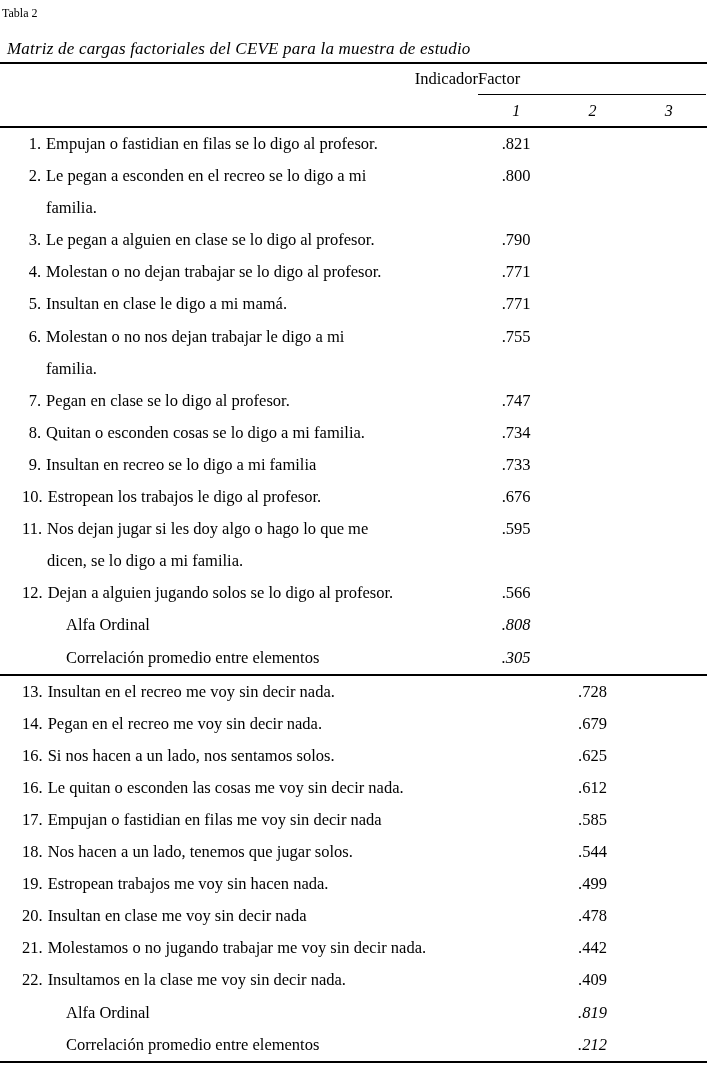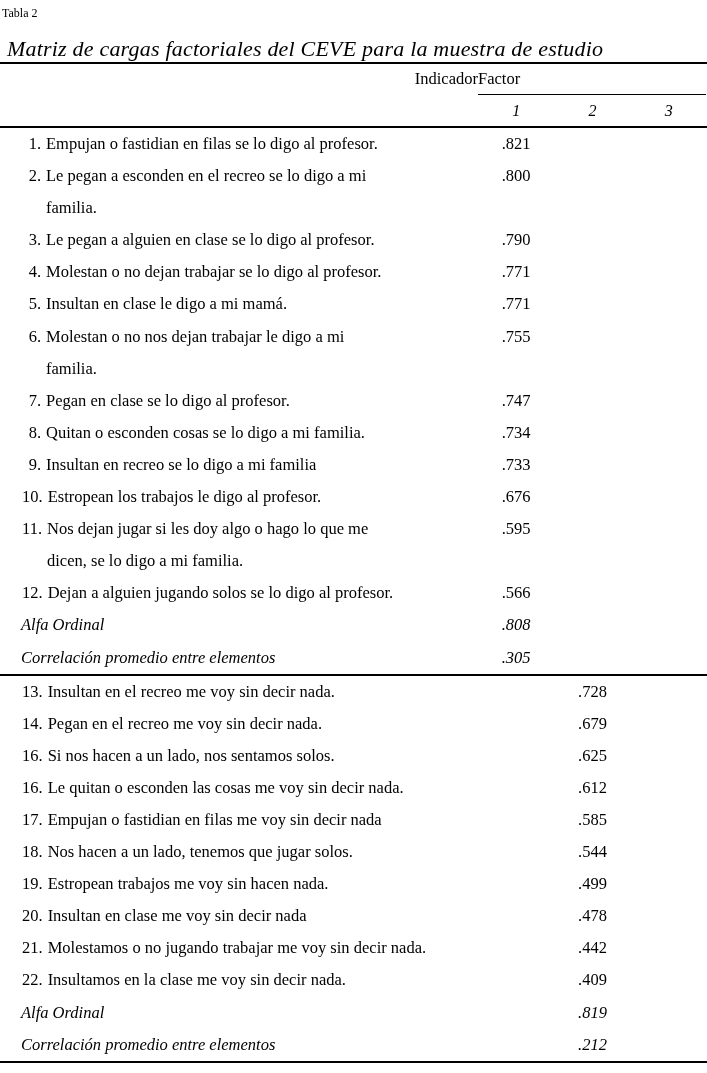--- a/index.html
+++ b/index.html
@@ -2,39 +2,39 @@
 <html><head>
 <meta charset="utf-8">
 <style>
   html,body{margin:0;padding:0}
   body{
     width:707px;height:1073px;background:#fff;color:#000;
     font-family:"Liberation Serif","DejaVu Serif",serif;
     overflow:hidden;position:relative;
   }
   .title{margin:3px 0 0 2px;font-size:12px;line-height:21px}
-  .caption{font-style:italic;margin:13px 0 0 7px;font-size:22px;line-height:24px;letter-spacing:.2px}
+  .caption{font-style:italic;margin:13px 0 0 7px;font-size:17px;line-height:24px;letter-spacing:.2px}
   .table{margin-top:1px;border-top:2px solid #000;border-bottom:2px solid #000}
   .hrow1{display:flex;height:30px;align-items:center;font-size:16.5px}
   .h-ind{width:478px;text-align:right}
   .h-factor{width:229px;text-align:left}
   .h-subrule{margin-left:478px;width:228px;height:0;border-top:1px solid #000}
   .hrow2{display:flex;height:31px;align-items:center;border-bottom:2px solid #000;font-size:16px;font-style:italic}
   .h-spacer{width:478px}
   .h-nums{display:flex;width:229px}
   .h-num{flex:1;text-align:center}
   .tbody{font-size:16.5px;line-height:32.1px}
   .row{display:flex;align-items:flex-start}
   .cell-ind{width:478px;box-sizing:border-box;padding-left:22px;display:flex}
   .num{flex:0 0 19px;text-align:right;margin-right:5px}
   .txt{flex:1;min-width:0}
   .line{white-space:nowrap}
   .vals{display:flex;width:229px}
   .cell-val{flex:1;text-align:center}
-  .stat .label{width:478px;box-sizing:border-box;padding-left:21px;font-style:italic;white-space:nowrap}
+  .stat .label{width:478px;box-sizing:border-box;padding-left:66px;white-space:nowrap}
   .stat .cell-val{font-style:italic}
   .sep{border-top:2px solid #000}
 </style>
 </head>
 <body>
 
 <div class="title">Tabla 2</div>
 <div class="caption">Matriz de cargas factoriales del CEVE para la muestra de estudio</div>
 
 <div class="table">

